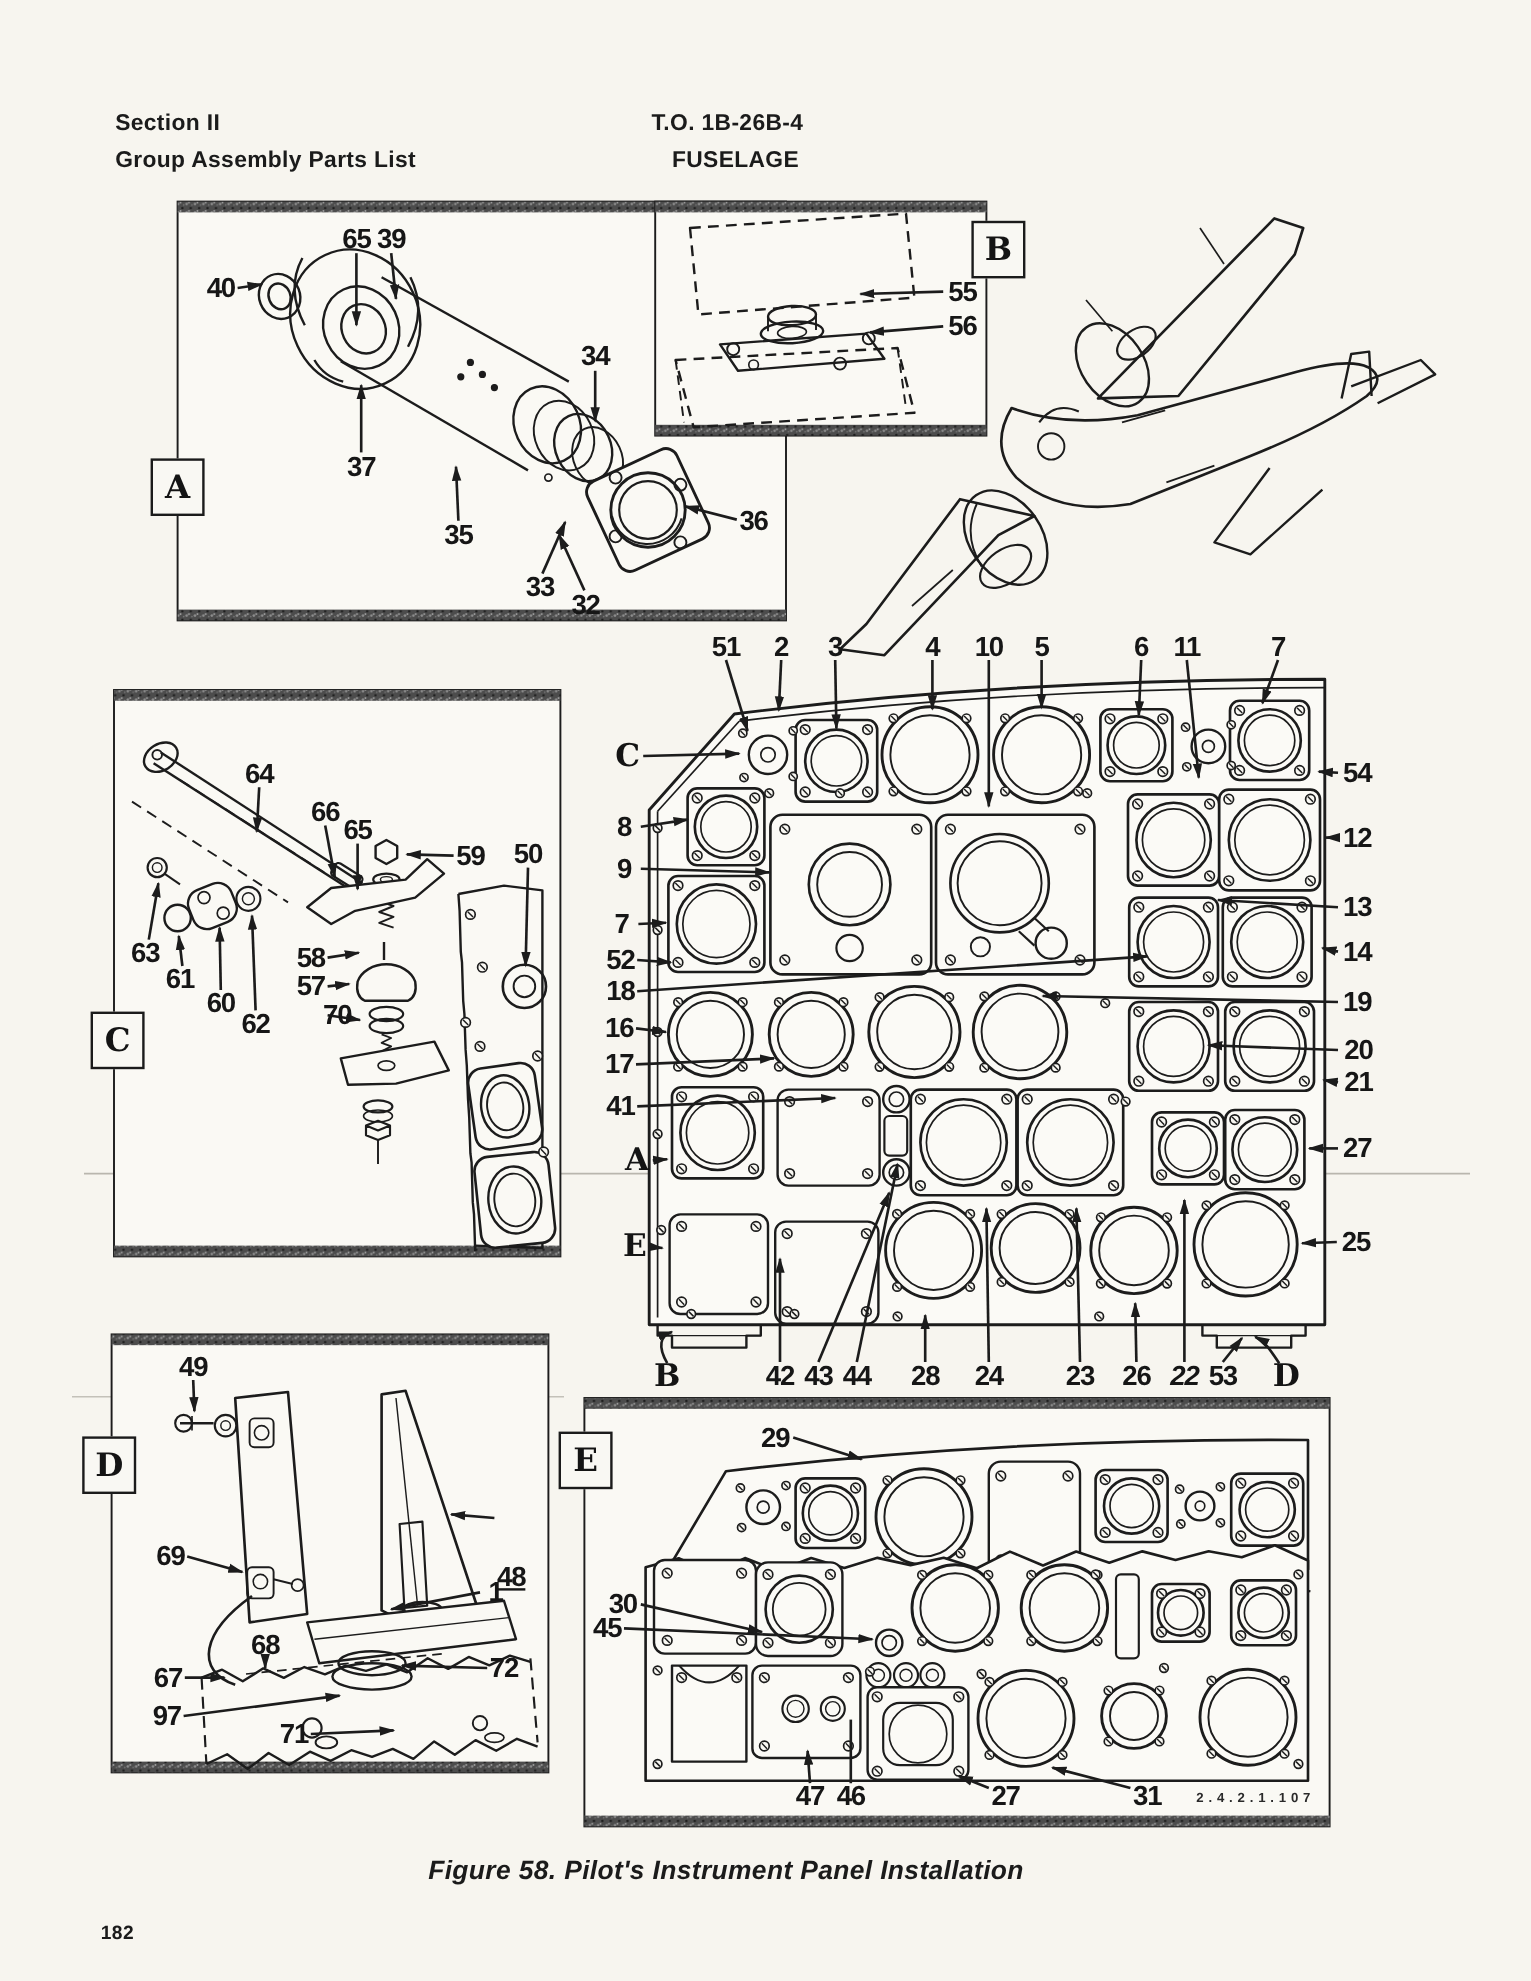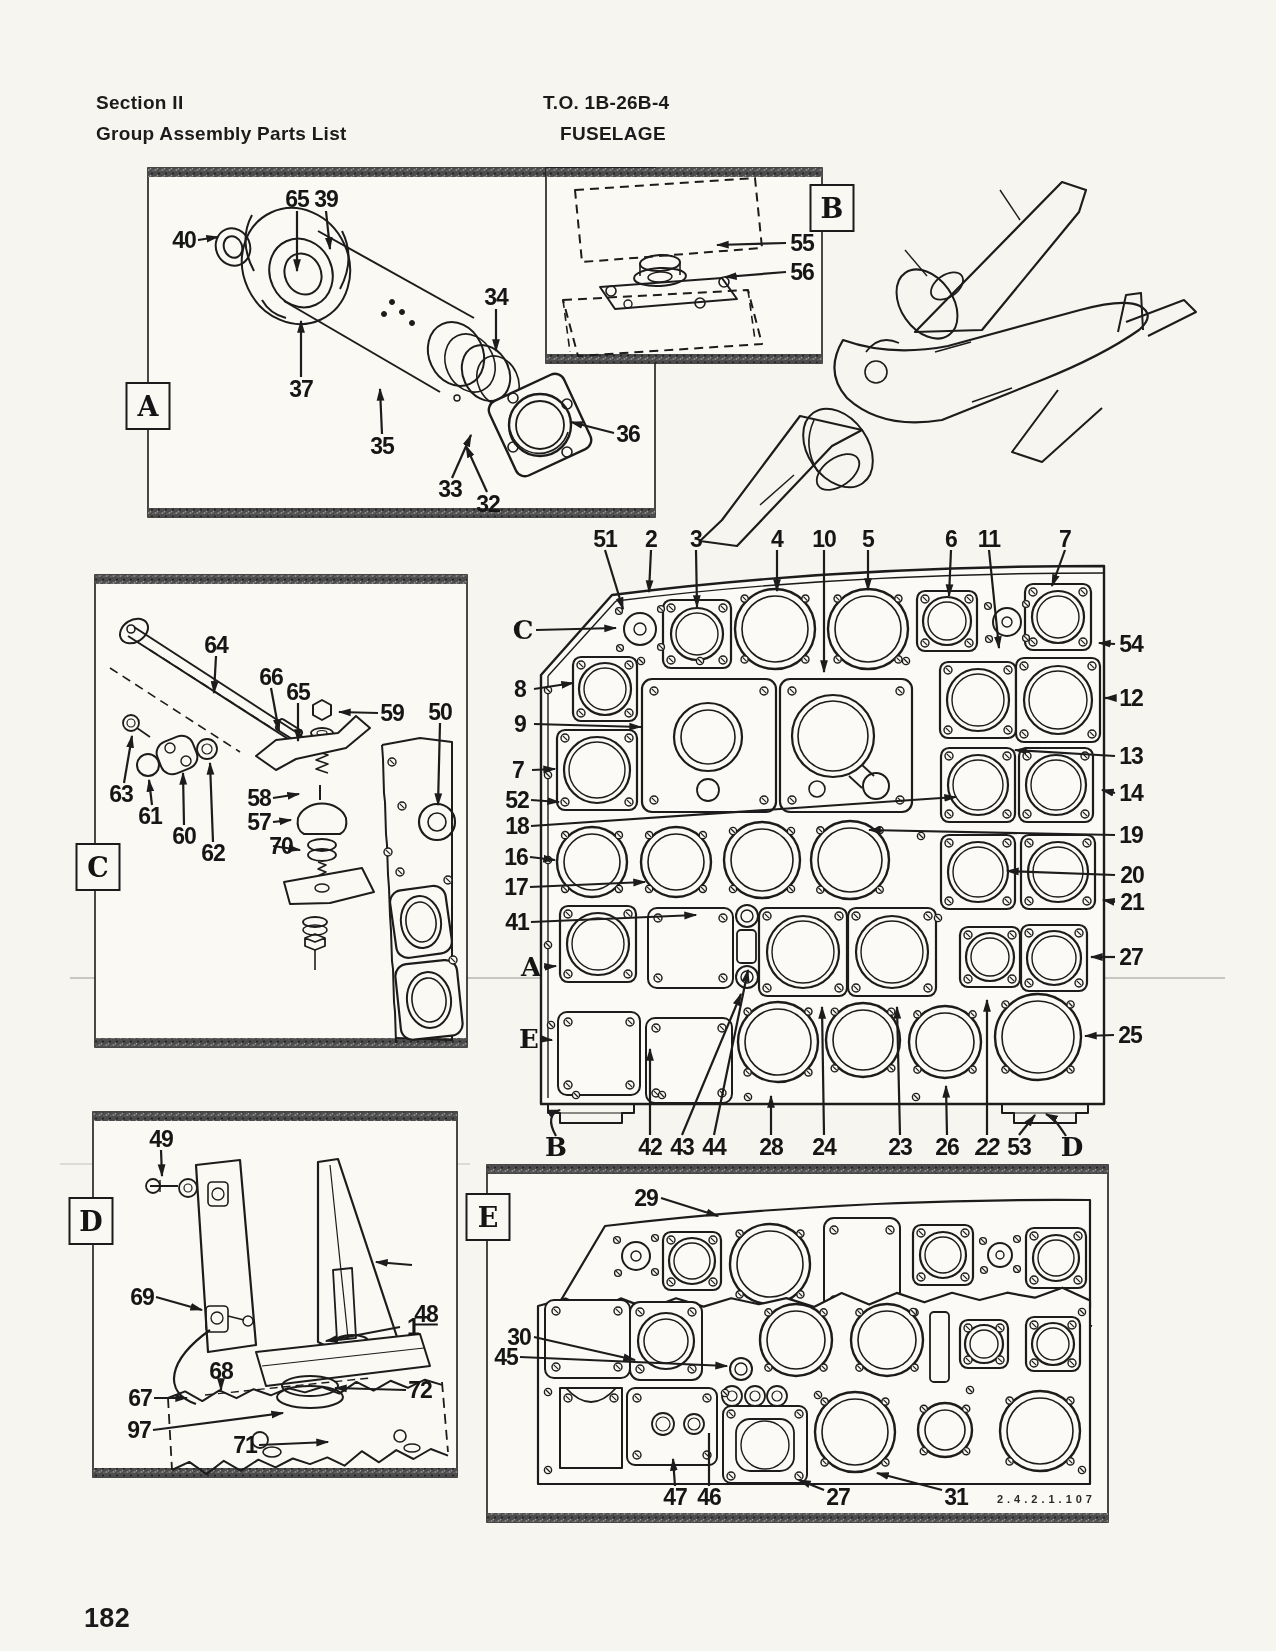--- a/index.html
+++ b/index.html
@@ -992,15 +992,16 @@
       <div class="letter-box" style="left: 98px; top: 867px; transform: translate(-50%, -50%);">C</div>
       <div class="letter-box" style="left: 91px; top: 1221px; transform: translate(-50%, -50%);">D</div>
       <div class="letter-box" style="left: 488px; top: 1217px; transform: translate(-50%, -50%);">E</div>
       <div class="letter-plain" style="left: 523px; top: 630px;">C</div>
       <div class="letter-plain" style="left: 531px; top: 967px;">A</div>
       <div class="letter-plain" style="left: 529px; top: 1039px;">E</div>
       <div class="letter-plain" style="left: 556px; top: 1147px;">B</div>
       <div class="letter-plain" style="left: 1072px; top: 1147px;">D</div>
     </div>
 
+  <div class="abs caption" style="left:605px;top:1546px;transform:translateX(-50%);">Figure 58.  Pilot's Instrument Panel Installation</div>
   <div class="abs figref" style="right:180px;top:1493px;">2.4.2.1.107</div>
-  <div class="abs hdr" style="left:84px;top:1603px;font-size:27px;">182</div>
+  <div class="abs hdr" style="left:84px;top:1603px;font-size:16px;">182</div>
 </div>
 
 </body></html>

